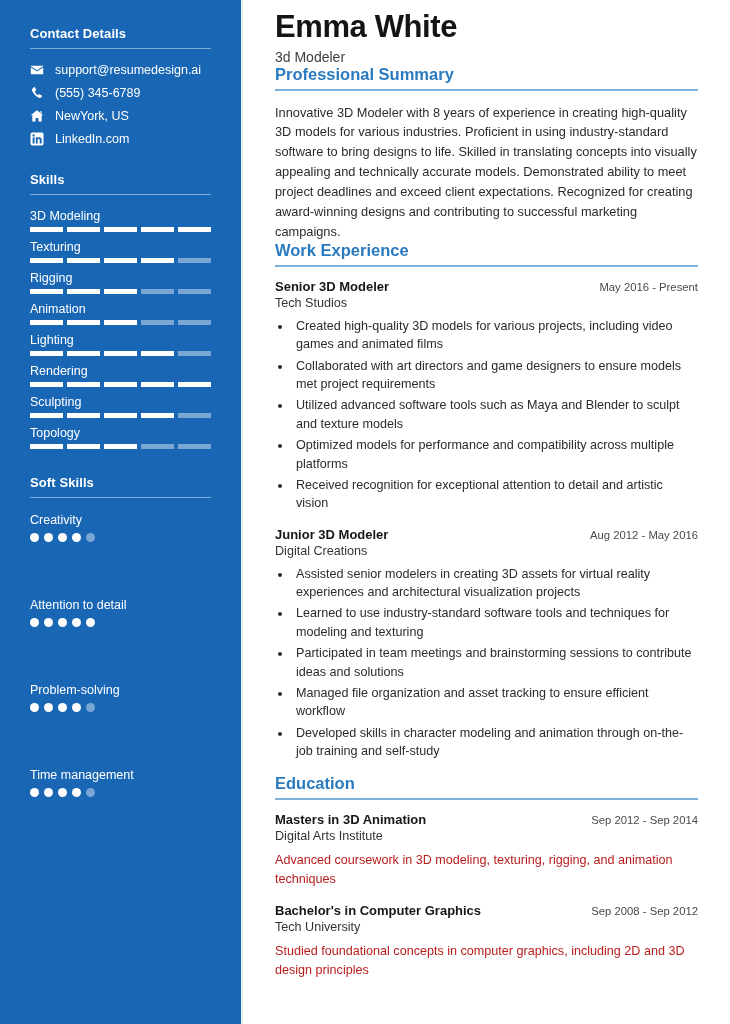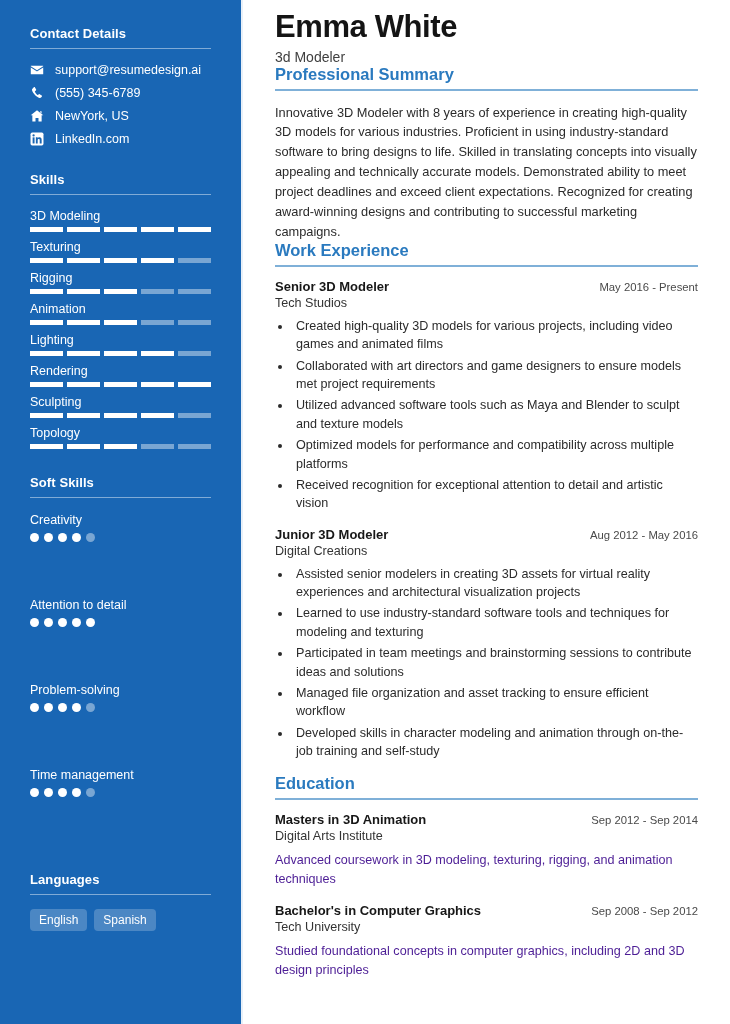--- a/index.html
+++ b/index.html
@@ -190,21 +190,21 @@
     font-size: 12.6px;
     line-height: 1.46;
     color: #2b2b2b;
     margin-bottom: 3px;
     padding-left: 4px;
   }
 
   .edu-desc {
     font-size: 12.6px;
     line-height: 1.5;
-    color: #4c1d95;
+    color: #b91c1c;
     margin-top: 8px;
   }
 </style>
 </head>
 <body>
 
 <div class="resume">
 
   <aside class="sidebar">
 
@@ -380,28 +380,20 @@
               <span class="dot on"></span>
               <span class="dot on"></span>
               <span class="dot on"></span>
               <span class="dot on"></span>
               <span class="dot"></span>
             </div>
           </div>
         </div>
     </section>
 
-    <section class="side-block">
-      <div class="side-heading">Languages</div>
-      <div class="side-rule"></div>
-      <div class="lang-wrap" id="languages-list">
-          <span class="lang-pill">English</span>
-          <span class="lang-pill">Spanish</span>
-        </div>
-    </section>
 
   </aside>
 
   <main class="main">
 
     <header>
       <h1 class="name">Emma White</h1>
       <div class="job-title">3d Modeler</div>
     </header>
 

